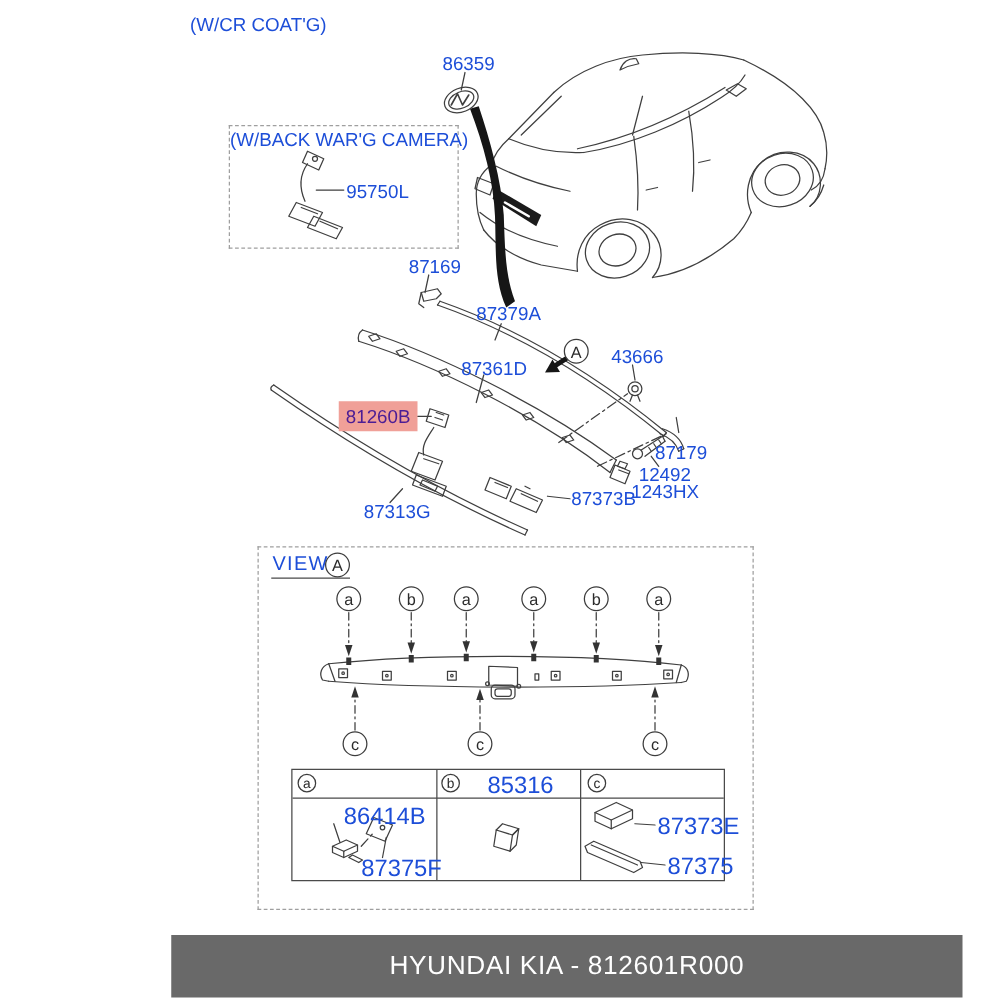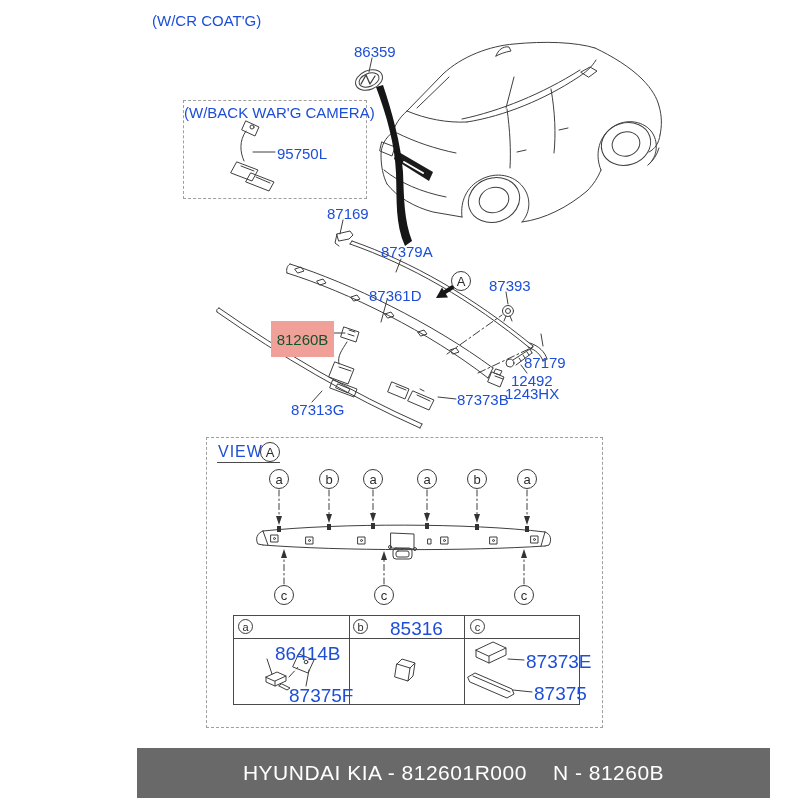--- a/index.html
+++ b/index.html
@@ -7,22 +7,22 @@
          font-family:"Liberation Sans", sans-serif;color:#222;}
   svg{position:absolute;left:0;top:0;pointer-events:none;}
   .lbl{position:absolute;font-size:15px;line-height:1.1;color:#1d4ed8;white-space:nowrap;}
   .lbl.small{font-size:19px;}
   .dashed-box{position:absolute;border:1px dashed #9f9f9f;}
   .camera-title{width:100%;text-align:center;top:4px;left:0;}
   .circ{position:absolute;box-sizing:border-box;width:20px;height:20px;border:1.4px solid #3c3c3c;
         border-radius:50%;background:#fff;display:flex;align-items:center;justify-content:center;
         font-size:13px;color:#2b2b2b;}
   .circ.sm{width:15px;height:15px;font-size:11px;border-width:1.2px;}
-  .highlight{position:absolute;left:271px;top:321px;width:63px;height:36px;background:#f0a098;
-             display:flex;align-items:center;justify-content:center;font-size:15px;color:#14532d;}
+  .highlight{position:absolute;left:271px;top:321px;width:63px;height:24px;background:#f0a098;
+             display:flex;align-items:center;justify-content:center;font-size:15px;color:#4c1d95;}
   .view-title{font-size:16px;letter-spacing:1px;}
   .view-underline{position:absolute;left:217px;top:462px;width:63px;border-top:1.2px solid #4a4a4a;}
   .ptable{position:absolute;left:233px;top:615px;width:347px;height:90px;box-sizing:border-box;
           border:1.6px solid #4a4a4a;}
   .ptable .vdiv{position:absolute;top:0;bottom:0;width:0;border-left:1.2px solid #4a4a4a;}
   .ptable .hdiv{position:absolute;left:0;right:0;height:0;border-top:1.2px solid #4a4a4a;}
   .footer{position:absolute;left:137px;top:748px;width:633px;height:50px;background:#696969;
           display:flex;align-items:center;justify-content:center;gap:26px;
           color:#ffffff;font-size:21px;letter-spacing:0.5px;}
 </style>
@@ -274,21 +274,21 @@
       </g>
     </g>
   </svg>
 
   <div class="lbl" style="left:152px;top:13px;">(W/CR COAT'G)</div>
   <div class="lbl" style="left:354px;top:44px;">86359</div>
   <div class="lbl" style="left:277px;top:146px;">95750L</div>
   <div class="lbl" style="left:327px;top:206px;">87169</div>
   <div class="lbl" style="left:381px;top:244px;">87379A</div>
   <div class="lbl" style="left:369px;top:288px;">87361D</div>
-  <div class="lbl" style="left:489px;top:278px;">87393</div>
+  <div class="lbl" style="left:489px;top:278px;">43666</div>
   <div class="lbl" style="left:524px;top:319px;margin-top:36px;">87179</div>
   <div class="highlight">81260B</div>
   <div class="lbl" style="left:511px;top:373px;">12492</div>
   <div class="lbl" style="left:505px;top:386px;">1243HX</div>
   <div class="lbl" style="left:291px;top:402px;">87313G</div>
   <div class="lbl" style="left:457px;top:392px;">87373B</div>
 
   <div class="circ" style="left:451px;top:271px;">A</div>
 
   <div class="lbl view-title" style="left:218px;top:443px;">VIEW</div>
@@ -315,15 +315,14 @@
   <div class="circ sm" style="left:353px;top:619px;">b</div>
   <div class="circ sm" style="left:470px;top:619px;">c</div>
   <div class="lbl small" style="left:390px;top:619px;">85316</div>
   <div class="lbl small" style="left:249px;top:644px;margin-left:26px;">86414B</div>
   <div class="lbl small" style="left:289px;top:686px;">87375F</div>
   <div class="lbl small" style="left:526px;top:652px;">87373E</div>
   <div class="lbl small" style="left:534px;top:684px;">87375</div>
 
   <div class="footer">
     <span>HYUNDAI  KIA - 812601R000</span>
-    <span>N - 81260B</span>
   </div>
 </div>
 
 </body></html>

